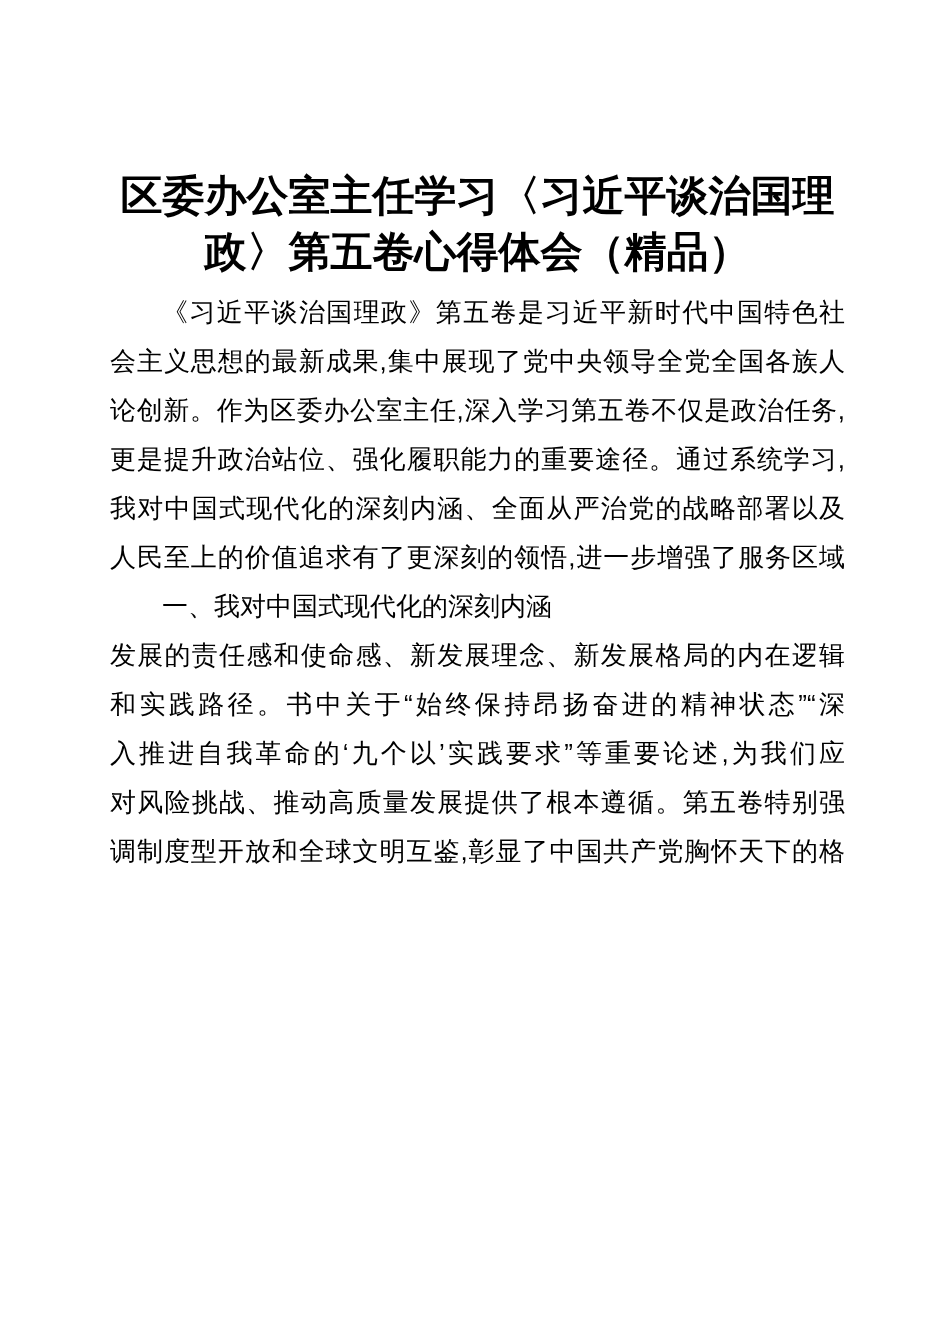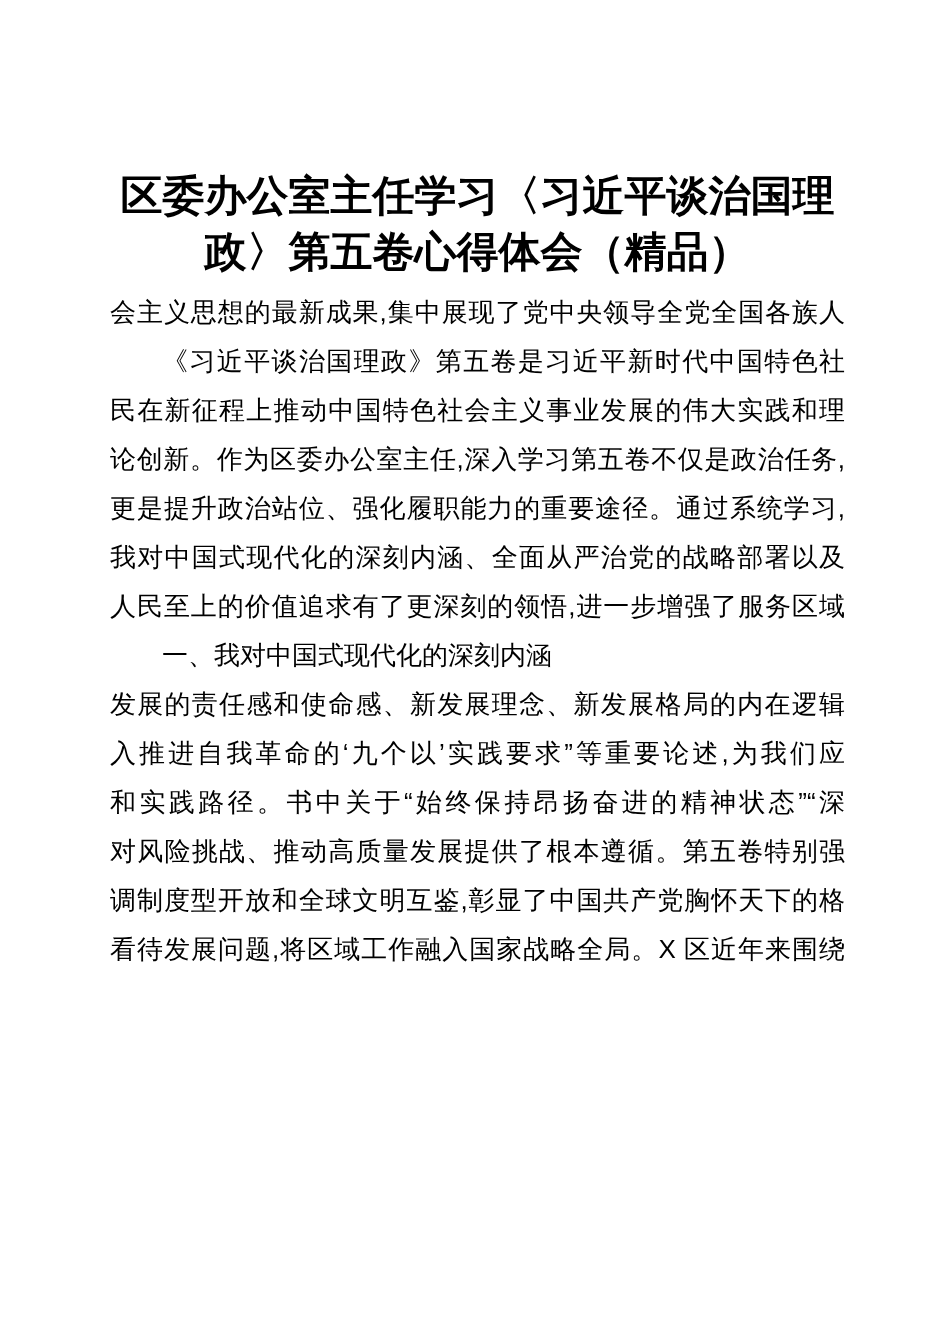--- a/index.html
+++ b/index.html
@@ -47,32 +47,30 @@
 
 <div class="page">
 
   <h1 class="title">
     <span class="tl">区委办公室主任学习〈习近平谈治国理</span>
     <span class="tl">政〉第五卷心得体会（精品）</span>
   </h1>
 
   <div class="body-text">
 
+    <div class="line indent">《习近平谈治国理政》第五卷是习近平新时代中国特色社</div>
     <div class="line">会主义思想的最新成果,集中展现了党中央领导全党全国各族人</div>
-    <div class="line indent">《习近平谈治国理政》第五卷是习近平新时代中国特色社</div>
-    <div class="line">民在新征程上推动中国特色社会主义事业发展的伟大实践和理</div>
     <div class="line">论创新。作为区委办公室主任,深入学习第五卷不仅是政治任务,</div>
     <div class="line">更是提升政治站位、强化履职能力的重要途径。通过系统学习,</div>
     <div class="line">我对中国式现代化的深刻内涵、全面从严治党的战略部署以及</div>
     <div class="line">人民至上的价值追求有了更深刻的领悟,进一步增强了服务区域</div>
 
     <div class="line noj indent">一、我对中国式现代化的深刻内涵</div>
 
     <div class="line">发展的责任感和使命感、新发展理念、新发展格局的内在逻辑</div>
+    <div class="line">和实践路径。书中关于“始终保持昂扬奋进的精神状态”“深</div>
     <div class="line">入推进自我革命的‘九个以’实践要求”等重要论述,为我们应</div>
-    <div class="line">和实践路径。书中关于“始终保持昂扬奋进的精神状态”“深</div>
     <div class="line">对风险挑战、推动高质量发展提供了根本遵循。第五卷特别强</div>
     <div class="line">调制度型开放和全球文明互鉴,彰显了中国共产党胸怀天下的格</div>
-    <div class="line">看待发展问题,将区域工作融入国家战略全局。X 区近年来围绕</div>
 
   </div>
 
 </div>
 
 </body></html>

